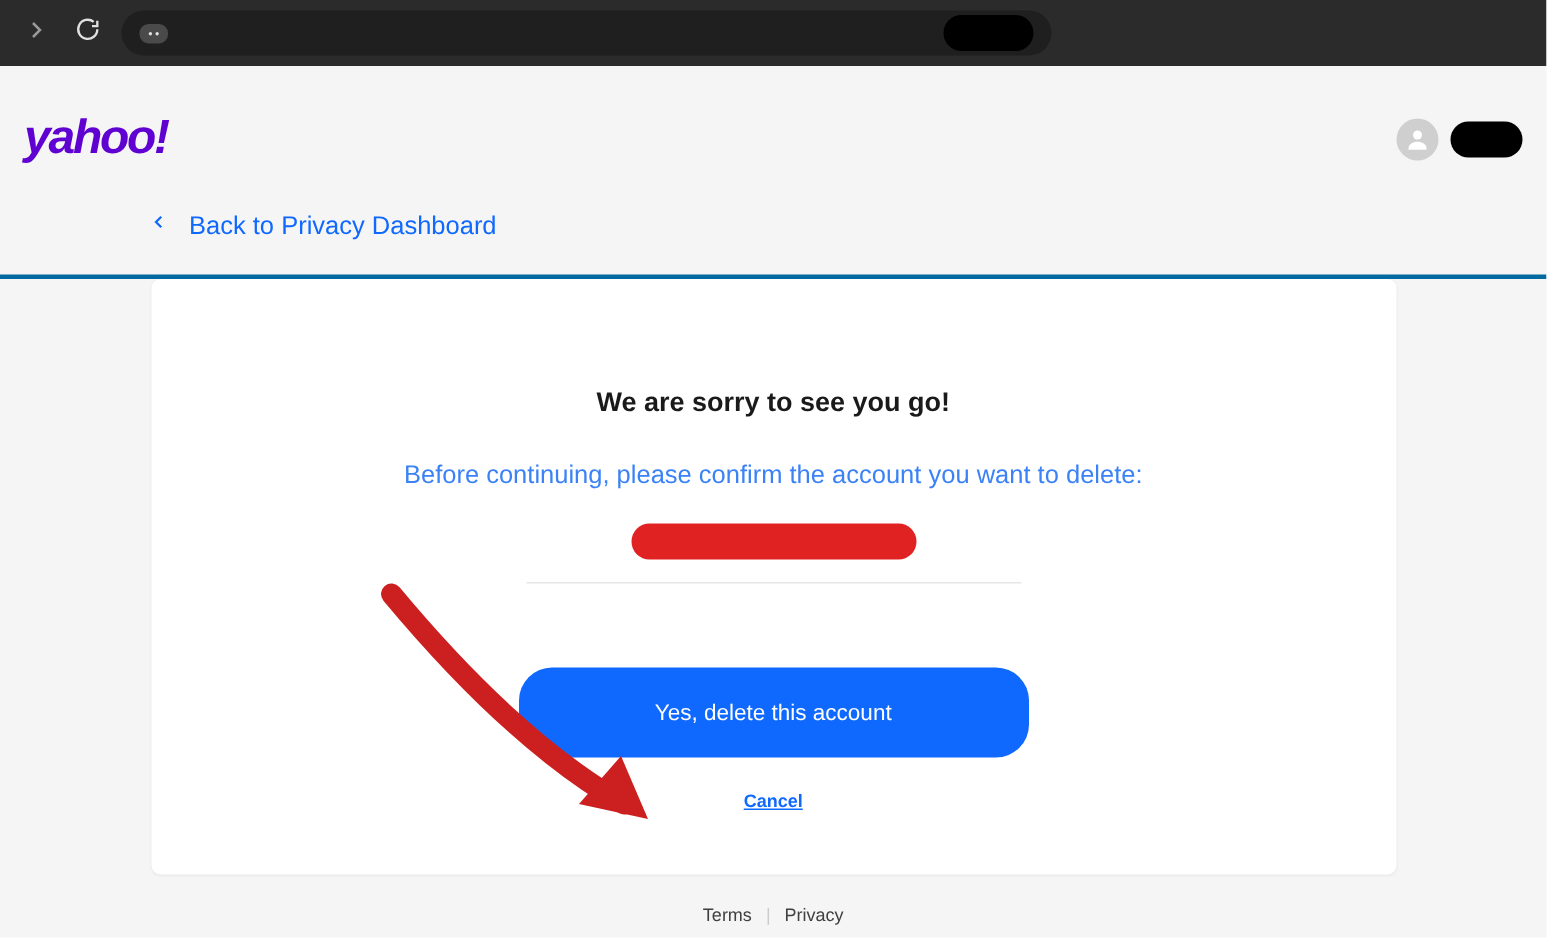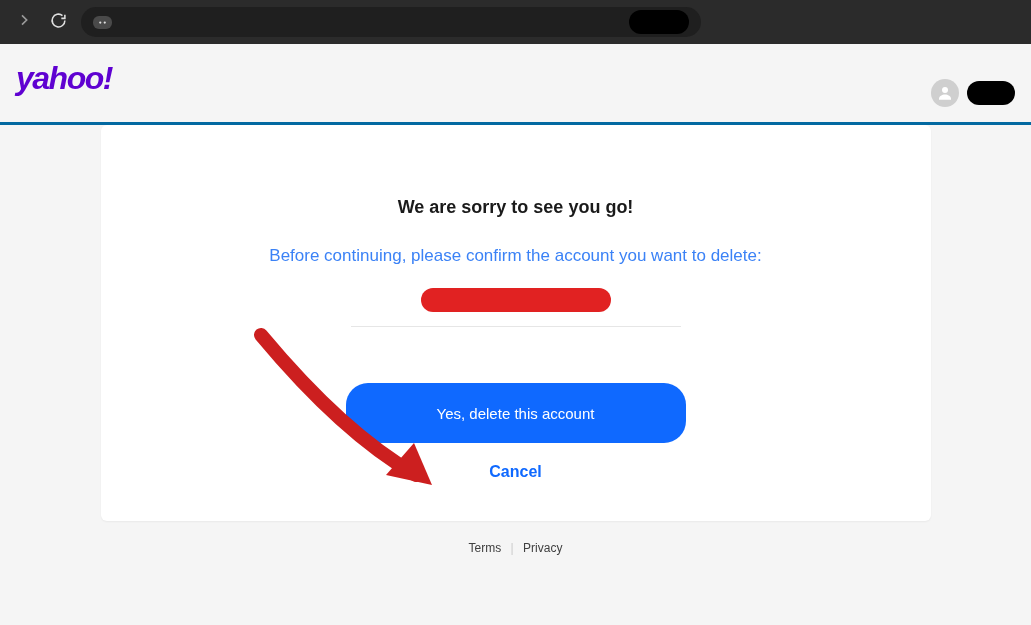--- a/index.html
+++ b/index.html
@@ -67,20 +67,21 @@
       border-radius: 20px;
     }
 
     
     .page-header {
       background: #f5f5f5;
       padding: 20px 16px 0 16px;
     }
     .header-row {
       display: flex;
+      align-items: center;
       justify-content: space-between;
       height: 58px;
     }
     .logo {
       color: #5f01d1;
       font-weight: 900;
       font-size: 32px;
       font-style: italic;
       letter-spacing: -1.5px;
       margin-top: -4px;
@@ -173,25 +174,26 @@
       border-radius: 22px;
       width: 340px;
       height: 60px;
       font-size: 15px;
       font-weight: 500;
       cursor: pointer;
       margin-bottom: 20px;
     }
     .btn-link {
       color: #0f69ff;
-      font-size: 16px;
+      font-size: 12px;
       font-weight: 600;
       background: none;
       border: none;
       cursor: pointer;
+      text-decoration: underline;
     }
 
     
     .arrow-annotation {
       position: absolute;
       left: 145px;
       top: 200px;
       pointer-events: none;
     }
 
@@ -245,20 +247,28 @@
     <div class="header-right">
       <span class="avatar">
         <svg viewBox="0 0 24 24">
             <circle cx="12" cy="8" r="4"></circle>
             <path d="M4 20c0-4 4-6 8-6s8 2 8 6v1H4z"></path>
           </svg>
       </span>
       <span class="user-pill"></span>
     </div>
   </div>
+  <div class="back-row">
+    <span class="back-chevron">
+      <svg width="12" height="16" viewBox="0 0 24 24" fill="none" stroke="#0f69ff" stroke-width="3">
+          <path d="M15 19l-7-7 7-7"></path>
+        </svg>
+    </span>
+    <a class="back-link">Back to Privacy Dashboard</a>
+  </div>
 </div>
 
 <div class="card-wrap">
   <div class="card">
 
     <h2>We are sorry to see you go!</h2>
     <p class="subtext">Before continuing, please confirm the account you want to delete:</p>
 
     <div class="account-line">
       <span class="redact"></span>

